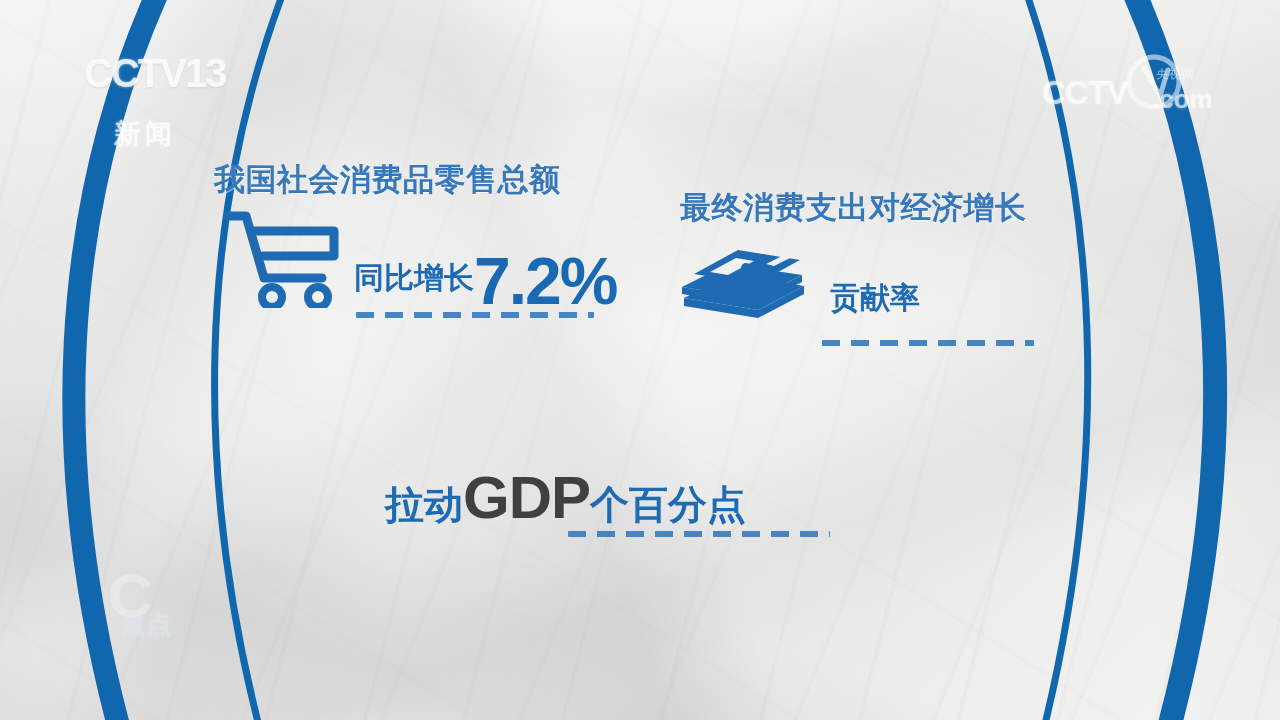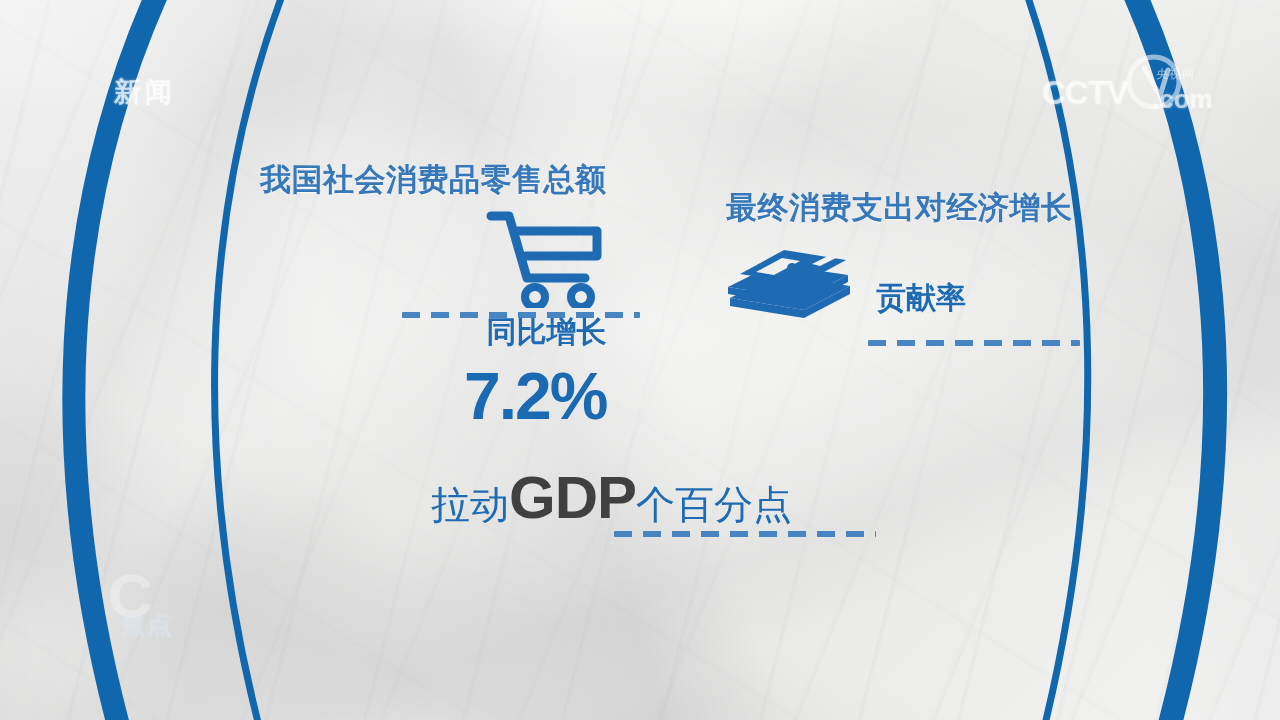--- a/index.html
+++ b/index.html
@@ -63,21 +63,20 @@
   .arcs {
     position: absolute;
     inset: 0;
     pointer-events: none;
   }
 
   
   .content {
     position: absolute;
     inset: 0;
-    margin-left: 46px;
   }
 
   .stat { position: absolute; }
 
   .stat-heading {
     color: #3678B9;
     font-weight: bold;
     letter-spacing: .5px;
     white-space: nowrap;
     text-shadow: 0 1px 1px rgba(255,255,255,.7);
@@ -113,37 +112,37 @@
         to right,
         #3F7FC0 0px, #3F7FC0 18px,
         rgba(255,255,255,0) 18px, rgba(255,255,255,0) 29px);
     border-radius: 1px;
     opacity: .95;
   }
 
   
   #stat-retail { left: 214px; top: 162px; }
   #stat-retail .stat-heading { font-size: 31px; line-height: 36px; }
-  #stat-retail .stat-row { margin-top: 6px; margin-left: 8px; flex-direction: column; }
+  #stat-retail .stat-row { margin-top: 6px; margin-left: 8px; }
   #stat-retail .stat-label { font-size: 30px; padding-bottom: 13px; margin-left: 10px; }
   #stat-retail .stat-value { font-size: 66px; }
   #dash-retail { left: 356px; top: 312px; width: 238px; }
 
   
   #stat-consume { left: 680px; top: 190px; }
   #stat-consume .stat-heading { font-size: 31px; line-height: 36px; }
   #stat-consume .stat-row { margin-top: 16px; margin-left: 0px; }
   #stat-consume .stat-label { font-size: 30px; padding-bottom: 11px; margin-left: 22px; }
   #stat-consume .stat-value { font-size: 66px; }
   #dash-consume { left: 822px; top: 340px; width: 212px; }
 
   
   #stat-gdp { left: 385px; top: 463px; }
   #stat-gdp .gdp-line { display: flex; align-items: baseline; white-space: nowrap; }
-  #stat-gdp .cn { color: #1E6BB4; font-weight: normal; font-size: 39px; }
+  #stat-gdp .cn { color: #1E6BB4; font-weight: bold; font-size: 39px; }
   #stat-gdp .big { color: #404040; font-weight: bold; font-size: 60px; letter-spacing: -1px; }
   #dash-gdp { left: 568px; top: 531px; width: 262px; }
 
   
   .wm { position: absolute; pointer-events: none; }
 
   #wm-cctv13 { left: 84px; top: 52px; width: 160px; height: 92px; }
   #wm-cctv13 .cctv-word {
     font-size: 40px;
     font-weight: bold;
@@ -284,20 +283,21 @@
         <span class="cn">拉动</span>
         <span class="big">GDP</span>
         <span class="cn">个百分点</span>
       </div>
     </div>
     <div class="dashline" id="dash-gdp"></div>
 
   </div>
 
   <div class="wm" id="wm-cctv13">
+    <div class="cctv-word"><span>CCTV</span><span>13</span></div>
     <div class="cctv-sub">新闻</div>
   </div>
 
   <div class="wm" id="wm-cctvcom">
     <svg width="190" height="70" viewBox="0 0 190 70" style="position:absolute;left:0;top:0;">
       <circle cx="118" cy="30" r="25" fill="none" stroke="rgba(255,255,255,.55)" stroke-width="5"></circle>
       <path d="M 108 16 L 124 44 L 132 18" fill="none" stroke="rgba(255,255,255,.6)" stroke-width="5" stroke-linecap="round"></path>
     </svg>
     <span class="cc-txt">CCTV</span>
     <span class="cc-cn">央视网</span>

